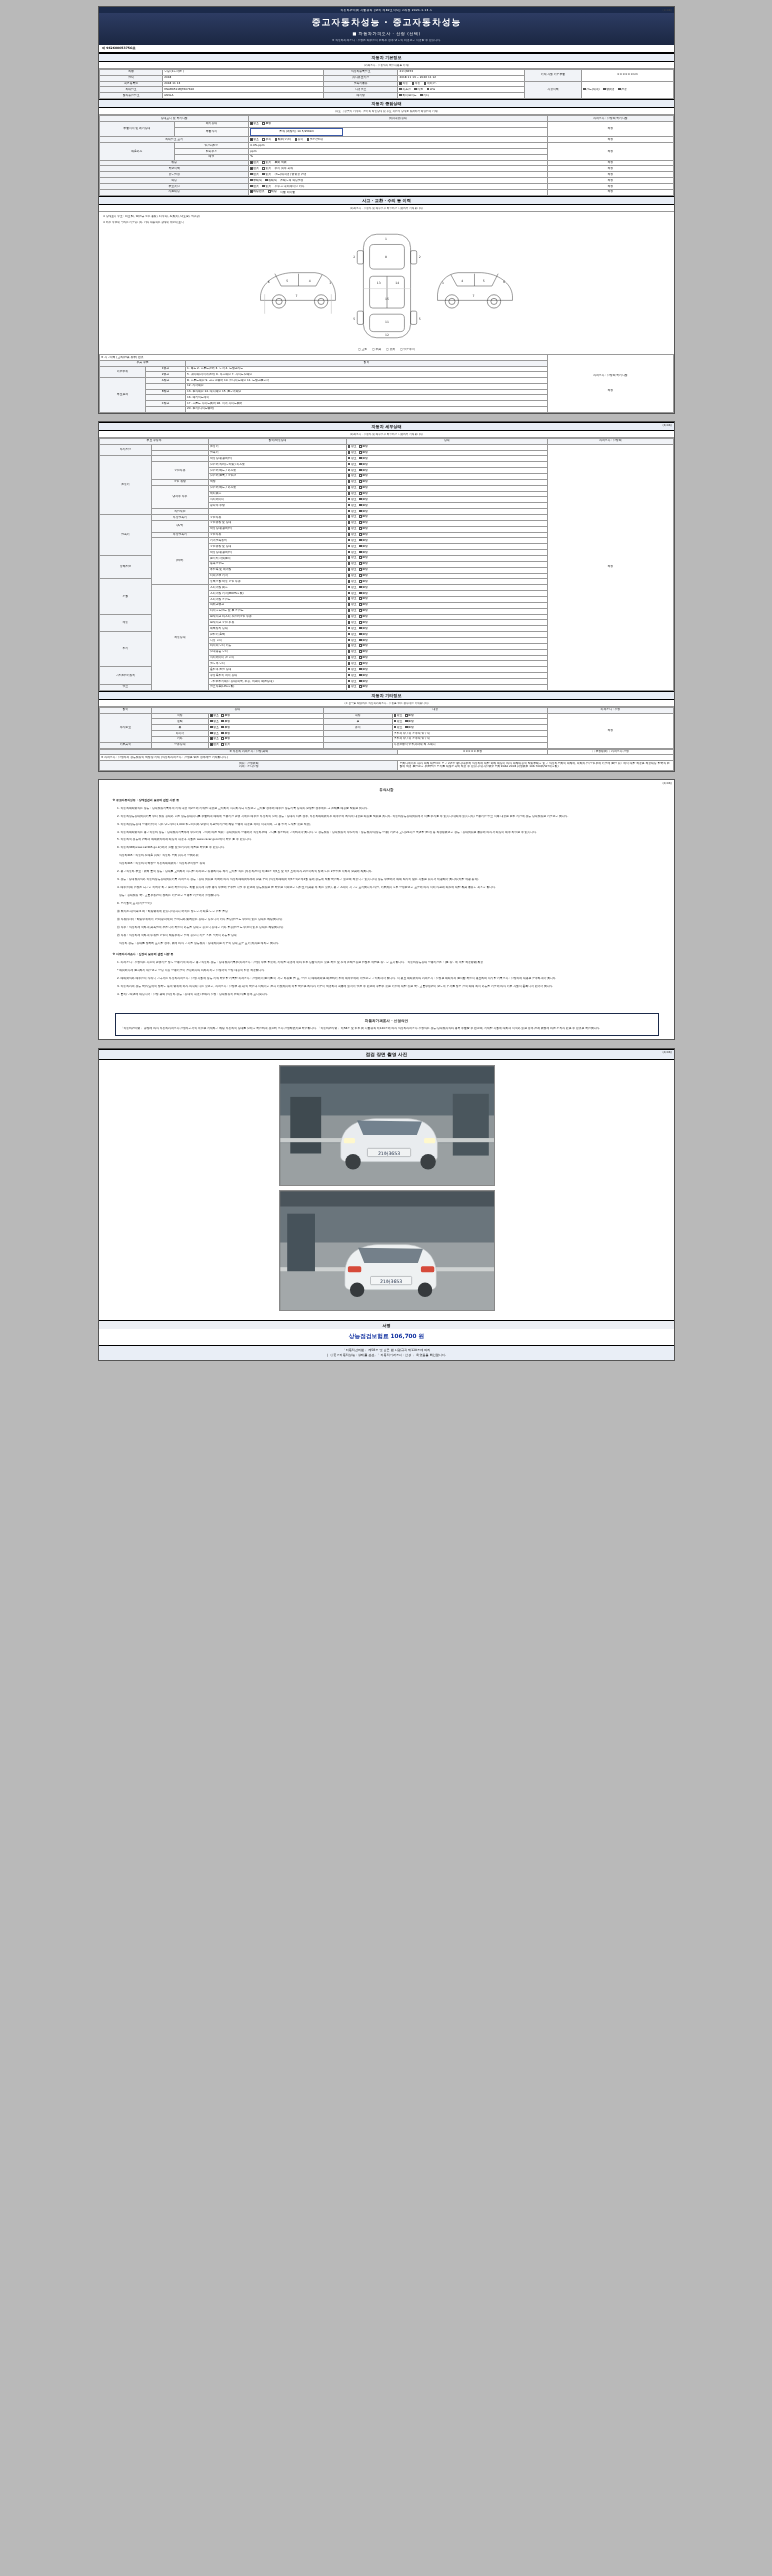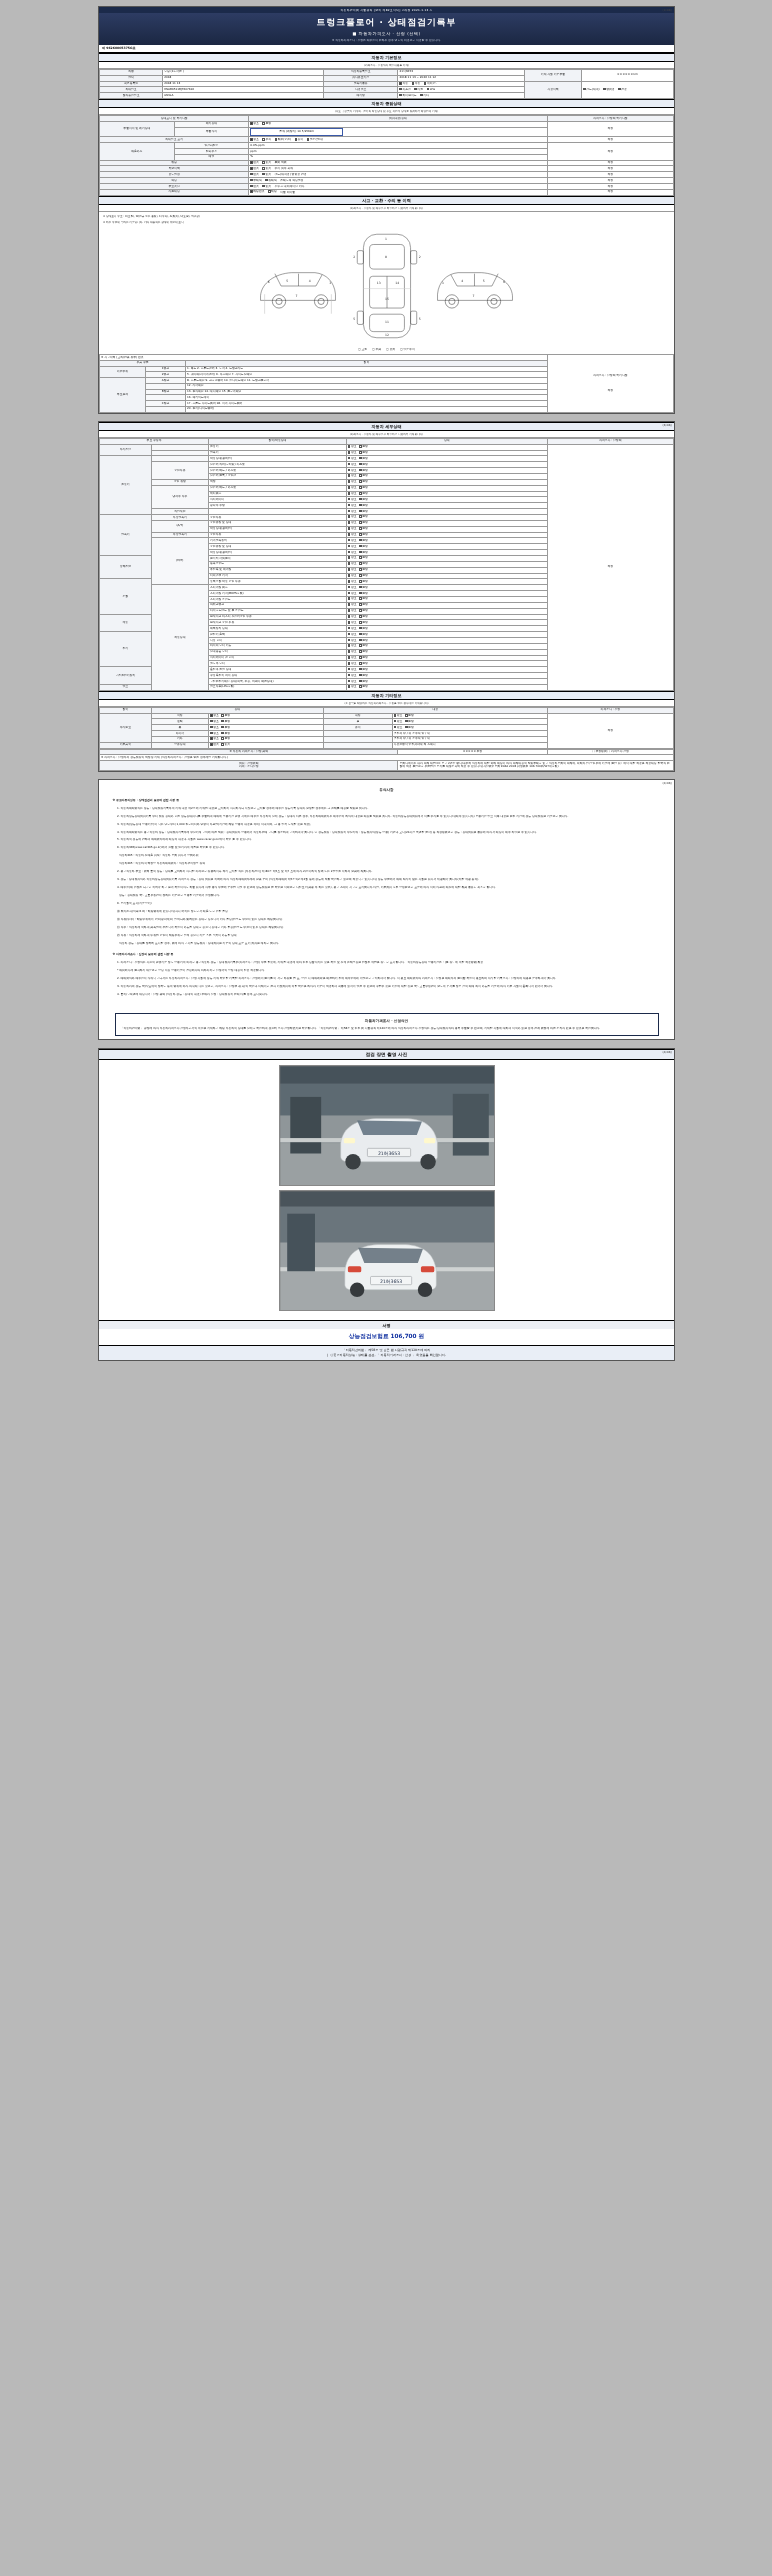--- a/index.html
+++ b/index.html
@@ -122,21 +122,21 @@
 </head>
 <body>
 
 <div class="page">
 
   <div class="sheet">
     <div class="sheet-tag">(1/4쪽)</div>
     <div class="topbar">자동차관리법 시행규칙 [별지 제82호서식] &lt;개정 2021.1.13.&gt;</div>
 
     <div class="masthead">
-      <div class="t1">트렁크플로어 · 상태점검기록부</div>
+      <div class="t1">중고자동차성능 · 중고자동차성능</div>
       <div class="t2">■ 자동차가격조사 · 산정 (선택)</div>
       <div class="t3">※ 자동차가격조사 · 산정은 매수인이 원하는 경우 별도의 비용으로 이용할 수 있습니다.</div>
     </div>
 
     <div class="sub-id">
       <span>제</span>
       <span>96260005375G호</span>
     </div>
 
     <div class="section-title">자동차 기본정보</div>

